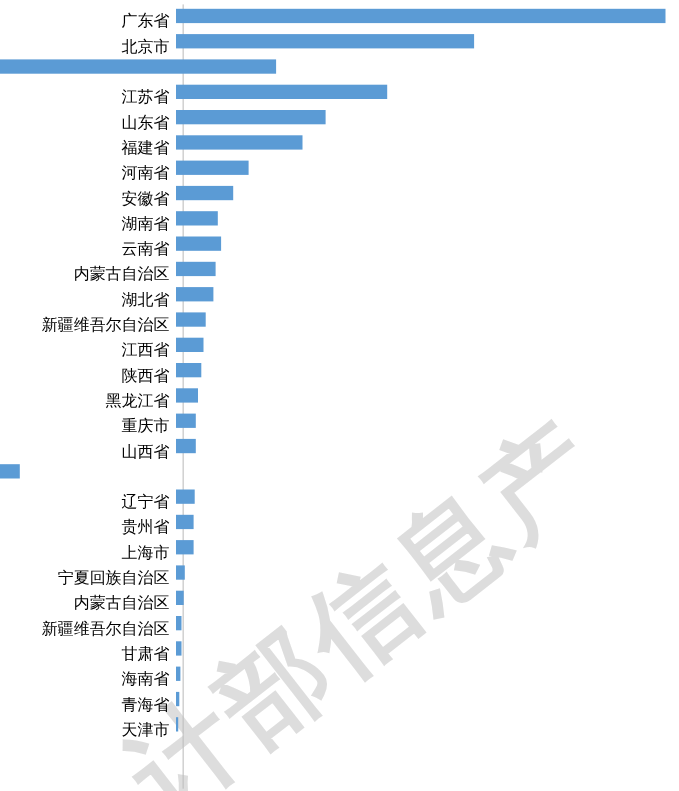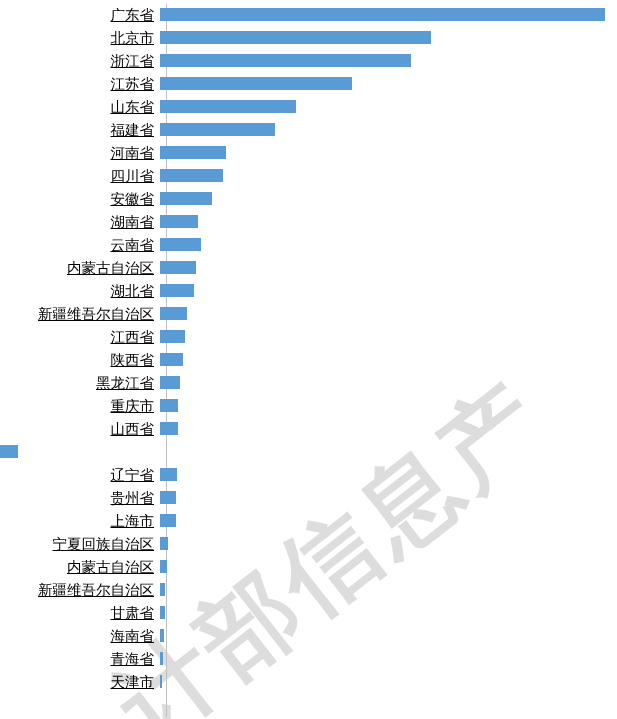--- a/index.html
+++ b/index.html
@@ -45,23 +45,22 @@
     height: 719px;
   }
   .rows {
     position: absolute;
     left: 0;
     top: 4px;
     width: 617px;
   }
   .row {
     display: flex;
-    align-items: center;
+    align-items: flex-end;
     height: 23px;
-    text-decoration: underline;
   }
   .row-label {
     width: 160px;
     min-width: 160px;
     text-align: right;
     padding-right: 6px;
     box-sizing: border-box;
     font-size: 14.5px;
     color: #000000;
     line-height: 1;
@@ -103,21 +102,20 @@
             <div class="bar" style="background: rgb(91, 155, 213); width: 445px;"></div>
           </div>
         </div>
         <div class="row">
           <div class="row-label">北京市</div>
           <div class="bar-area">
             <div class="bar" style="background: rgb(91, 155, 213); width: 271.066px;"></div>
           </div>
         </div>
         <div class="row">
-          <div class="row-label">浙江省</div>
           <div class="bar-area">
             <div class="bar" style="background: rgb(91, 155, 213); width: 250.736px;"></div>
           </div>
         </div>
         <div class="row">
           <div class="row-label">江苏省</div>
           <div class="bar-area">
             <div class="bar" style="background: rgb(91, 155, 213); width: 192.005px;"></div>
           </div>
         </div>
@@ -130,26 +128,20 @@
         <div class="row">
           <div class="row-label">福建省</div>
           <div class="bar-area">
             <div class="bar" style="background: rgb(91, 155, 213); width: 115.203px;"></div>
           </div>
         </div>
         <div class="row">
           <div class="row-label">河南省</div>
           <div class="bar-area">
             <div class="bar" style="background: rgb(91, 155, 213); width: 65.5076px;"></div>
-          </div>
-        </div>
-        <div class="row">
-          <div class="row-label">四川省</div>
-          <div class="bar-area">
-            <div class="bar" style="background: rgb(91, 155, 213); width: 63.2487px;"></div>
           </div>
         </div>
         <div class="row">
           <div class="row-label">安徽省</div>
           <div class="bar-area">
             <div class="bar" style="background: rgb(91, 155, 213); width: 51.9543px;"></div>
           </div>
         </div>
         <div class="row">
           <div class="row-label">湖南省</div>

